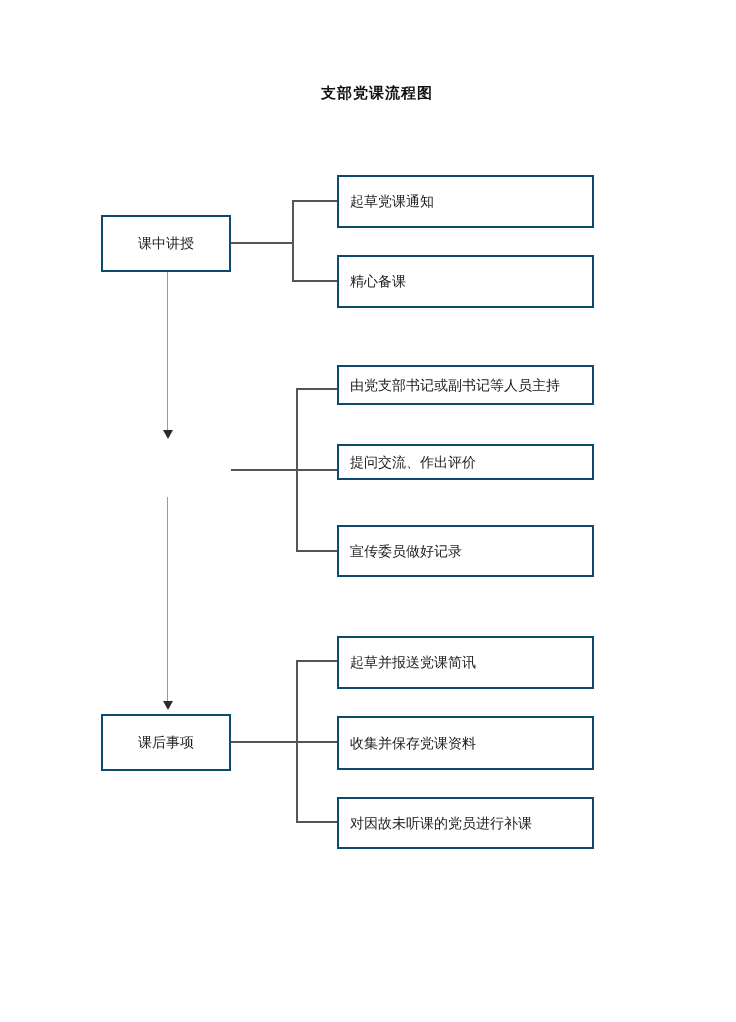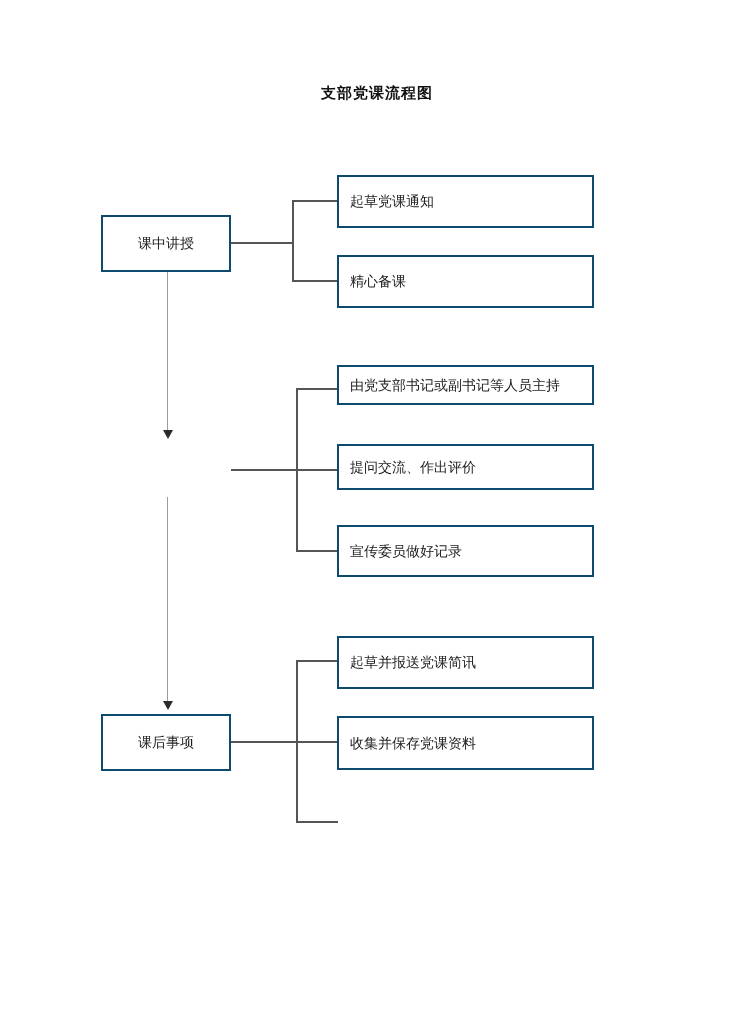--- a/index.html
+++ b/index.html
@@ -92,21 +92,21 @@
 
   <div class="hline" style="left:231px;top:469px;width:67px;"></div>
   <div class="vline" style="left:296px;top:388px;height:164px;"></div>
   <div class="hline" style="left:296px;top:388px;width:42px;"></div>
   <div class="hline" style="left:296px;top:469px;width:42px;"></div>
   <div class="hline" style="left:296px;top:550px;width:42px;"></div>
 
   <div class="node detail" style="left:337px;top:365px;width:257px;height:40px;">
     <span class="txt">由党支部书记或副书记等人员主持</span>
   </div>
-  <div class="node detail" style="left:337px;top:444px;width:257px;height:46px;">
+  <div class="node detail" style="left:337px;top:444px;width:257px;height:36px;">
     <span class="txt">提问交流、作出评价</span>
   </div>
   <div class="node detail" style="left:337px;top:525px;width:257px;height:52px;">
     <span class="txt">宣传委员做好记录</span>
   </div>
 
   <div class="flowline" style="left:167px;top:497px;height:208px;"></div>
   <div class="arrowhead" style="left:163px;top:701px;"></div>
 
   <div class="node stage" style="left:101px;top:714px;width:130px;height:57px;">
@@ -118,14 +118,17 @@
   <div class="hline" style="left:296px;top:660px;width:42px;"></div>
   <div class="hline" style="left:296px;top:741px;width:42px;"></div>
   <div class="hline" style="left:296px;top:821px;width:42px;"></div>
 
   <div class="node detail" style="left:337px;top:636px;width:257px;height:53px;">
     <span class="txt">起草并报送党课简讯</span>
   </div>
   <div class="node detail" style="left:337px;top:716px;width:257px;height:54px;">
     <span class="txt">收集并保存党课资料</span>
   </div>
+  <div class="node detail" style="left:337px;top:797px;width:257px;height:52px;">
+    <span class="txt">对因故未听课的党员进行补课</span>
+  </div>
 
 </div>
 
 </body></html>

